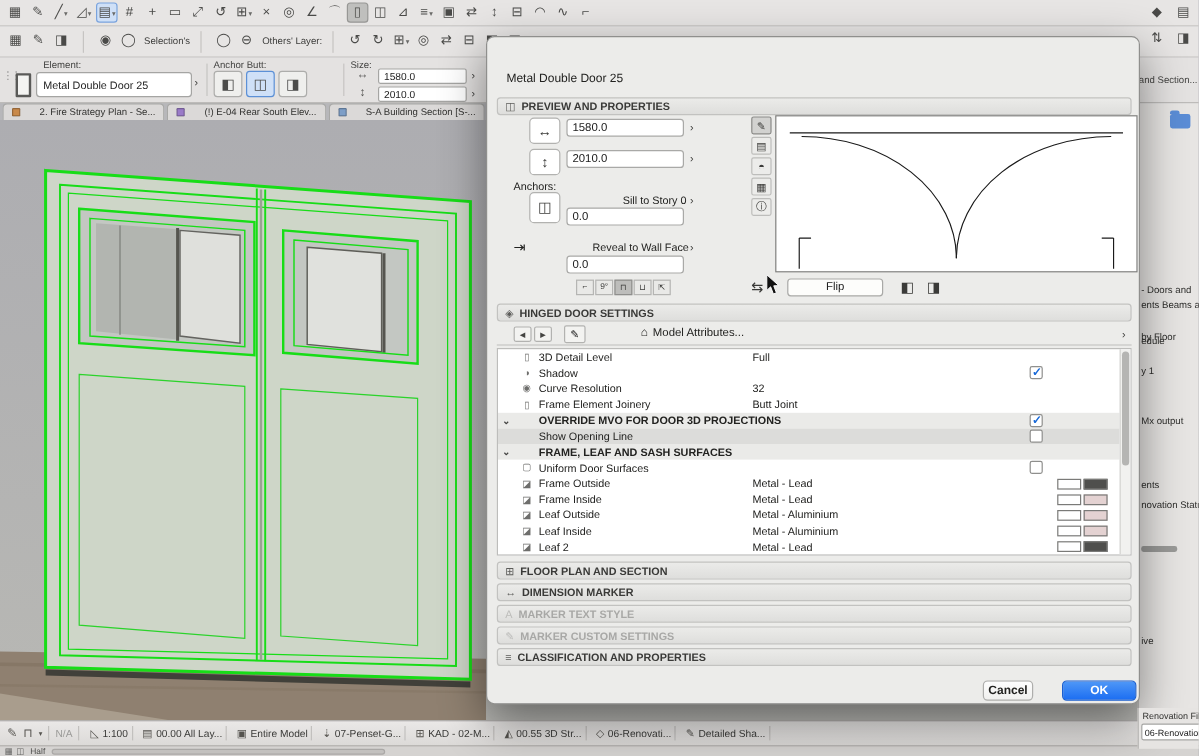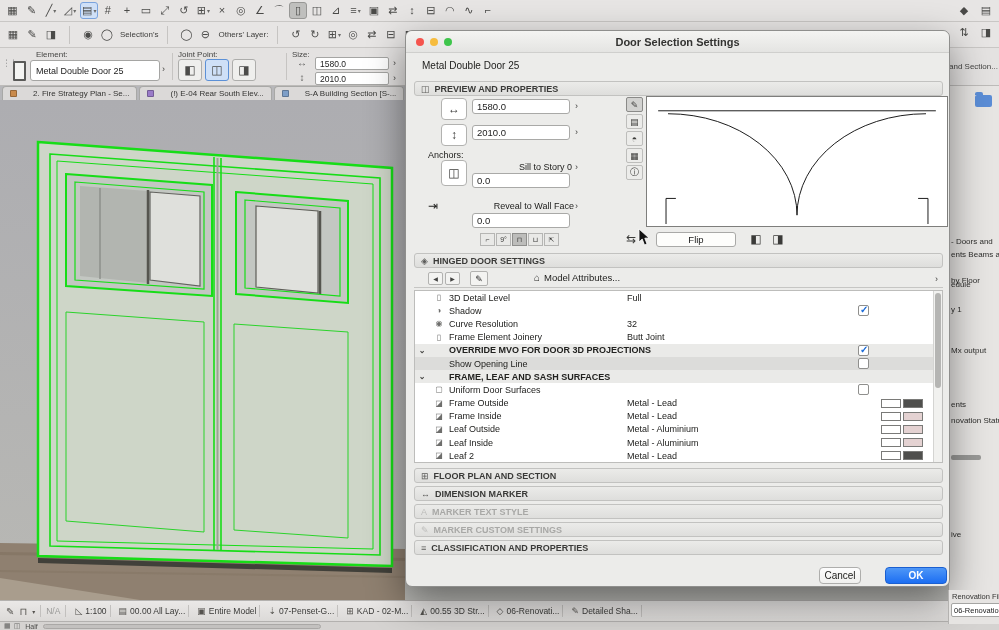--- a/index.html
+++ b/index.html
@@ -110,21 +110,21 @@
   .rcb { width:11px; height:11px; border:1px solid #8f8f8d; background:#fff; border-radius:2px; margin-right:12px; position:relative; visibility:hidden; flex:none; }
   .prow.cbrow .rcb { visibility:visible; }
   .prow.on .rcb::after { content:"✓"; position:absolute; left:1px; top:-2px; font-size:10px; font-weight:bold; color:#1668d8; }
   .rsw { width:44px; display:flex; gap:2px; margin-right:8px; visibility:hidden; flex:none; }
   .prow.mat .rsw { visibility:visible; }
   .sw1, .sw2 { width:20px; height:9px; border:1px solid #7a7a78; background:#fff; }
   .tscroll { position:absolute; right:0; top:0; bottom:0; width:9px; background:#f1f1ef; border-left:1px solid #d4d4d2; }
   .tthumb { position:absolute; left:1px; top:2px; width:6px; height:95px; background:#b5b5b3; border-radius:3px; }
 
   .dbtn { position:absolute; top:536px; height:17px; border-radius:4px; font-size:10px; display:flex; align-items:center; justify-content:center; }
-  .cancel { left:413px; width:42px; background:linear-gradient(#fdfdfd,#f0f0ee); border:1px solid #aeaeac; color:#222220; }
+  .cancel { left:413px; width:42px; background:linear-gradient(#fdfdfd,#f0f0ee); border:1px solid #aeaeac; color:#222220;font-weight:bold; }
   .ok { left:479px; width:62px; background:linear-gradient(#4e97f7,#1c6ef2); border:1px solid #1a5fd0; color:#fff; font-weight:bold; }
 
   .cursor { position:absolute; left:638px; top:228px; z-index:60; pointer-events:none; }
 </style>
 </head>
 <body>
 
 <div class="app">
 
   <div class="toolbar1">
@@ -384,21 +384,21 @@
 
   <div class="infobar">
     <span class="drag">⋮⋮</span>
     <span class="ib-lbl" style="left:36px;top:2px">Element:</span>
     <div class="doorglyph"></div>
     <div class="combo">
         <span>Metal Double Door 25</span>
       </div>
     <span class="cchev" style="left:162px;top:16px">›</span>
     <span class="vsep" style="left:172px"></span>
-    <span class="ib-lbl" style="left:178px;top:2px">Joint Point:</span>
+    <span class="ib-lbl" style="left:178px;top:2px">Anchor Butt:</span>
     <div class="anchors-row">
 
         <span class="abtn">
           <span>◧</span>
         </span>
 
         <span class="abtn sel">
           <span>◫</span>
         </span>
 
@@ -489,26 +489,20 @@
     <span class="rp" style="top:190px">by Floor</span>
     <span class="rp" style="top:219px">y 1</span>
     <span class="rp" style="top:260px">Mx output</span>
     <span class="rp" style="top:314px">ents</span>
     <span class="rp" style="top:330px">novation Status</span>
     <span class="rp" style="top:444px">ive</span>
     <div class="rthumb"></div>
   </div>
 
   <div class="dialog">
-    <div class="dlg-title">
-      <span class="light" style="left:10px;background:#f5554e"></span>
-      <span class="light" style="left:24px;background:#f6bc3e"></span>
-      <span class="light" style="left:38px;background:#3ec54b"></span>
-      <span>Door Selection Settings</span>
-    </div>
     <div class="dlg-head">
       <span style="position:absolute;left:16px">Metal Double Door 25</span>
     </div>
 
     <div class="secbar" style="top:50px">
       <span class="sicon">◫</span>
       <span>PREVIEW AND PROPERTIES</span>
     </div>
 
     <div class="pbody">

